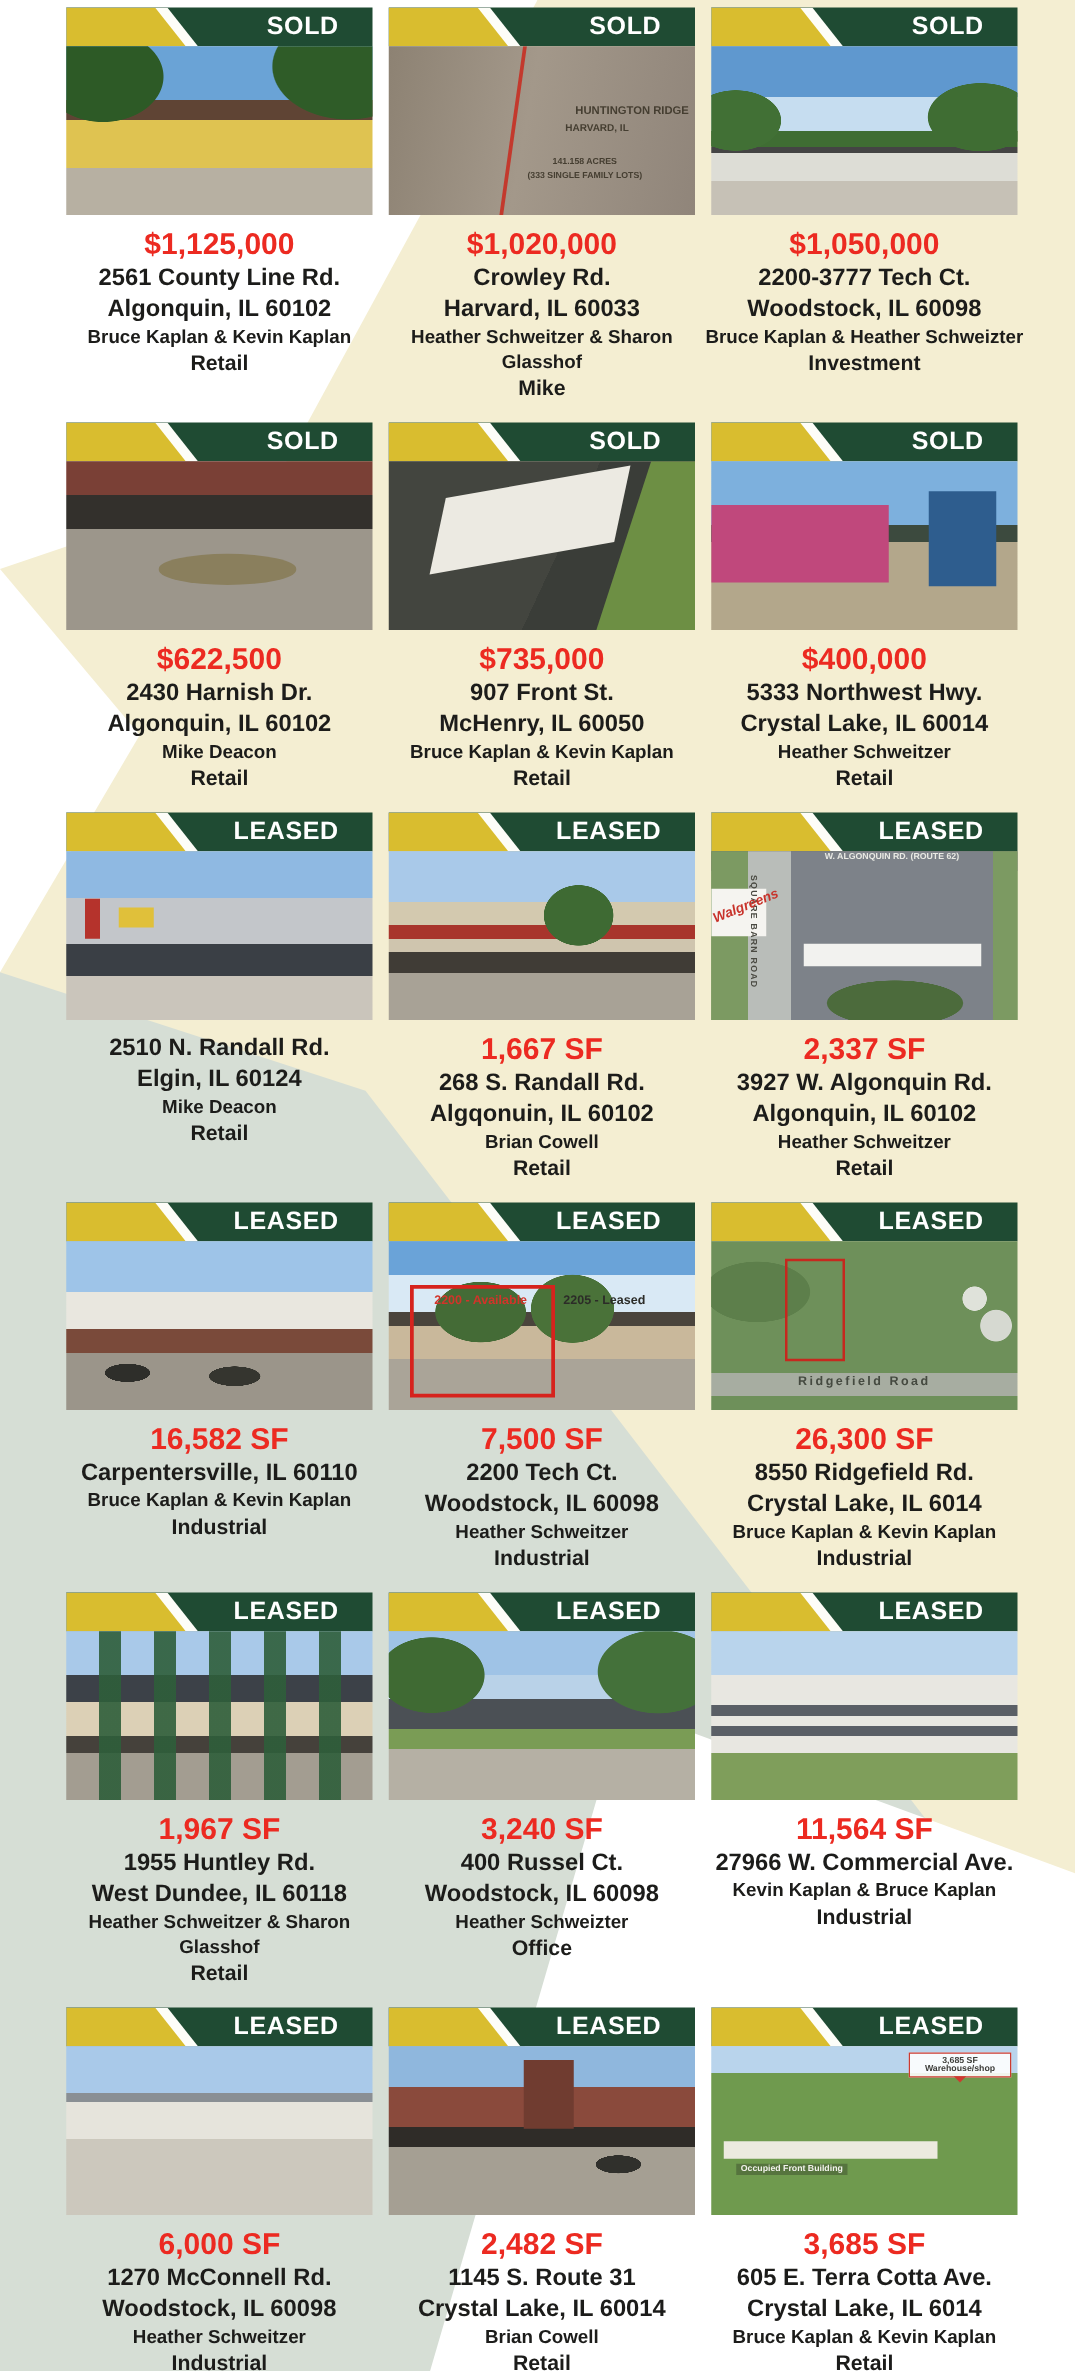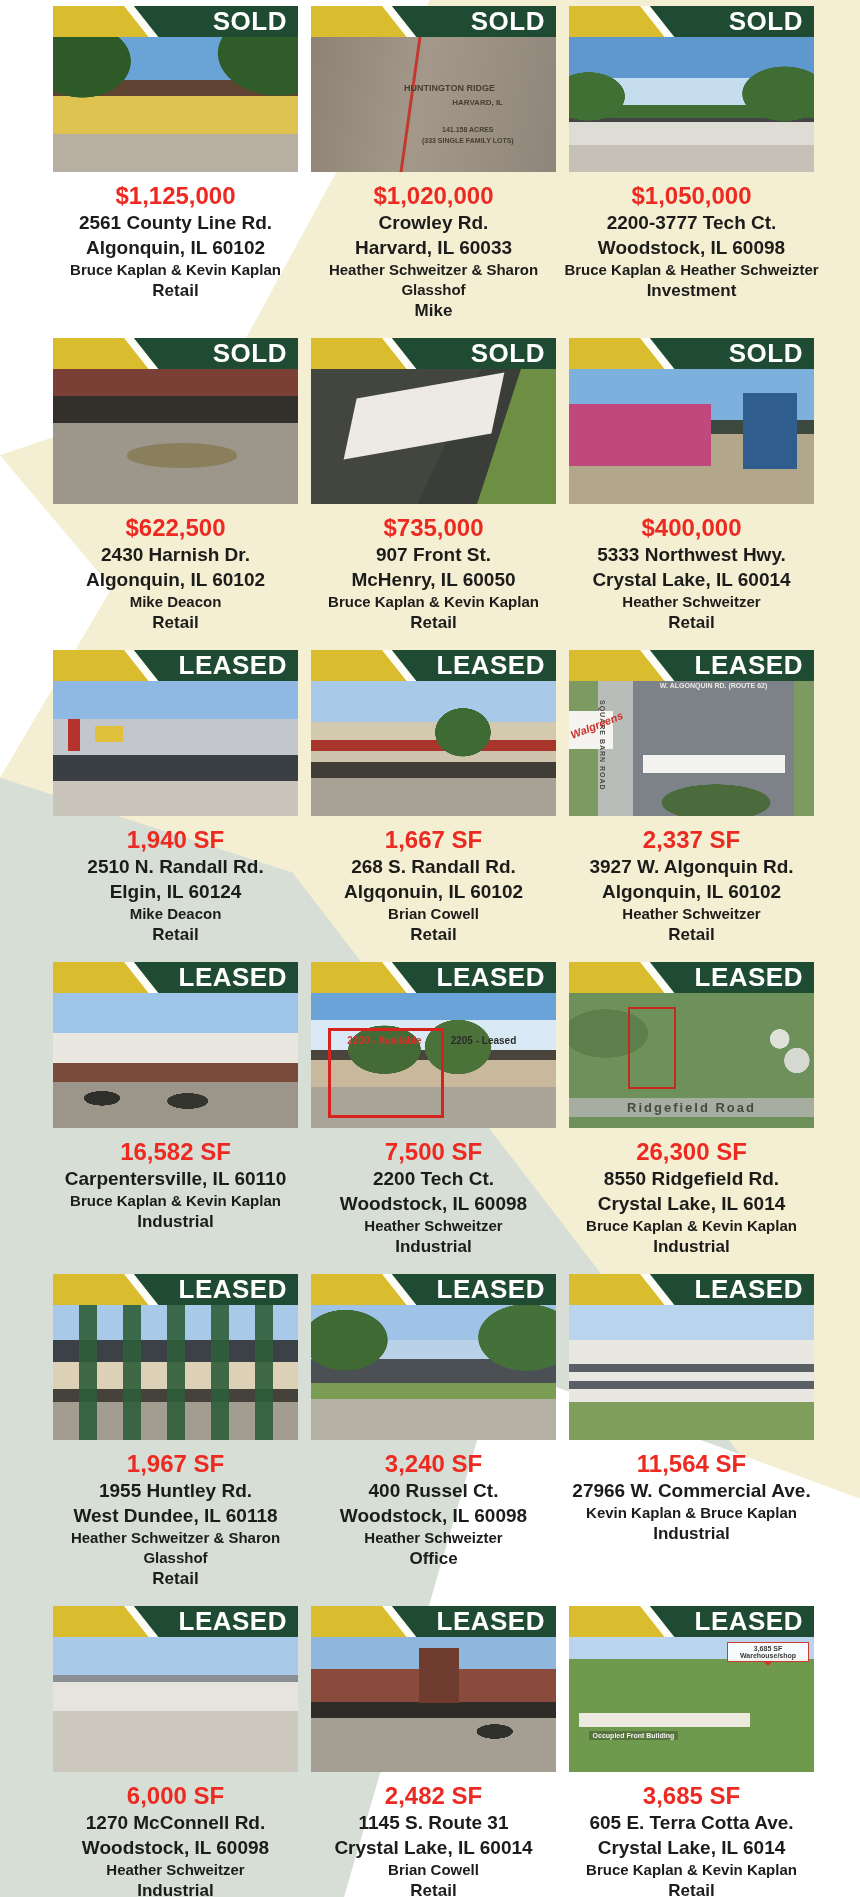--- a/index.html
+++ b/index.html
@@ -18,41 +18,41 @@
         display:grid;grid-template-columns:repeat(3,245px);column-gap:13px;row-gap:16px;}
   .card{width:245px;}
 
   
   .banner{position:relative;height:31px;background:#1f4b33;overflow:hidden;}
   .banner .stripe-white{position:absolute;inset:0;background:#fdfdf8;
         clip-path:polygon(0 0,33% 0,43% 100%,0 100%);}
   .banner .stripe-yellow{position:absolute;inset:0;background:#d9bd2f;
         clip-path:polygon(0 0,29% 0,39% 100%,0 100%);}
   .banner .label{position:relative;display:block;text-align:right;color:#fff;
-        font-weight:bold;font-size:26px;line-height:31px;letter-spacing:.5px;padding-right:11px;}
+        font-weight:bold;font-size:20px;line-height:31px;letter-spacing:.5px;padding-right:27px;}
 
   
   .photo{position:relative;width:245px;height:135px;overflow:hidden;background:#999;}
   .ov{position:absolute;font-weight:bold;}
 
   
   .info{padding-top:10px;text-align:center;color:#1c1c1a;}
   .price{font-size:24px;line-height:28px;font-weight:bold;color:#ec2a21;}
   .addr{font-size:19px;line-height:25px;font-weight:bold;margin:0 -14px;}
   .agents{font-size:15px;line-height:20px;font-weight:bold;margin:0 -14px;}
   .ptype{font-size:17px;line-height:22px;font-weight:bold;}
 
   
   .ph0{background:
     radial-gradient(ellipse 80px 60px at 12% 18%,#2d5a26 60%,transparent 61%),
     radial-gradient(ellipse 100px 70px at 92% 12%,#2f5c28 60%,transparent 61%),
     linear-gradient(#6aa3d6 0 32%,#5f4434 32% 44%,#dfc351 44% 72%,#b7b0a2 72% 100%);}
   .ph1{background:linear-gradient(100deg,#8d8273,#a3988a 45%,#90857a);}
   .ph1::before{content:"";position:absolute;left:40%;top:0;bottom:0;width:3px;background:#c3392d;transform:skewX(-8deg);}
-  .ph1 .ov-name{top:34%;left:38%;right:2%;text-align:left;font-size:9px;color:#453e31;}
+  .ph1 .ov-name{top:34%;left:38%;right:2%;text-align:right;font-size:9px;color:#453e31;}
   .ph1 .ov-city{top:45%;left:38%;right:2%;text-align:center;font-size:8px;color:#453e31;}
   .ph1 .ov-acres{top:66%;left:30%;right:2%;text-align:center;font-size:7px;color:#453e31;}
   .ph1 .ov-lots{top:74%;left:30%;right:2%;text-align:center;font-size:7px;color:#453e31;}
   .ph2{background:
     radial-gradient(ellipse 70px 45px at 88% 42%,#3f6d33 60%,transparent 61%),
     radial-gradient(ellipse 60px 40px at 8% 44%,#417035 60%,transparent 61%),
     linear-gradient(#5f98cf 0 30%,#c6ddf0 30% 50%,#3f6d33 50% 60%,#444 60% 63%,#ddddd6 63% 80%,#c6c1b6 80% 100%);}
   .ph3{background:linear-gradient(#7a4036 0 20%,#33302c 20% 40%,#9c968b 40% 100%);}
   .ph3::after{content:"";position:absolute;left:30%;top:55%;width:45%;height:18%;border-radius:50%;background:#8a7f5d;}
   .ph4{background:linear-gradient(115deg,#43453f 0 55%,#3a3d38 55% 100%);}
@@ -86,21 +86,21 @@
     linear-gradient(#6aa3d8 0 20%,#d9e9f5 20% 42%,#4a443c 42% 50%,#c9b89b 50% 70%,#aaa498 70% 100%);}
   .ph10::before{content:"";position:absolute;left:7%;top:26%;width:45%;height:62%;border:3px solid #d6231d;}
   .ph10 .ov-avail{top:31%;left:10%;width:40%;text-align:center;font-size:10px;color:#d2342a;}
   .ph10 .ov-leased{top:31%;right:5%;width:38%;text-align:left;font-size:10px;color:#2c2c28;}
   .ph11{background:
     radial-gradient(circle 10px at 86% 34%,#dfe2da 95%,transparent),
     radial-gradient(circle 13px at 93% 50%,#d6d9d1 95%,transparent),
     radial-gradient(ellipse 70px 40px at 15% 30%,#5d7f4b 60%,transparent 61%),
     linear-gradient(#6e905a 0 78%,#a7ada1 78% 92%,#6e905a 92% 100%);}
   .ph11::before{content:"";position:absolute;left:24%;top:10%;width:18%;height:58%;border:2px solid #c6281e;}
-  .ph11 .ov-road{top:79%;left:0;right:0;text-align:center;font-size:13px;color:#454a40;letter-spacing:2px;}
+  .ph11 .ov-road{top:79%;left:0;right:0;text-align:center;font-size:10px;color:#454a40;letter-spacing:2px;}
   .ph12{background:
     repeating-linear-gradient(90deg,transparent 0 26px,rgba(46,94,58,.9) 26px 44px),
     linear-gradient(#a9c9e9 0 26%,#3c4148 26% 42%,#dcd0b6 42% 62%,#45413b 62% 72%,#a39d91 72% 100%);
     background-size:100% 100%;}
   .ph13{background:
     radial-gradient(ellipse 70px 50px at 14% 26%,#3f6a33 60%,transparent 61%),
     radial-gradient(ellipse 80px 55px at 88% 24%,#44713a 60%,transparent 61%),
     linear-gradient(#9fc3e6 0 26%,#b9d2e8 26% 40%,#4b5055 40% 58%,#7a9c55 58% 70%,#b5b0a4 70% 100%);}
   .ph14{background:
     repeating-linear-gradient(90deg,rgba(90,95,102,.85) 0 6px,transparent 6px 20px),
@@ -233,21 +233,20 @@
   </div>
 
   <div class="card">
     <div class="banner">
       <span class="stripe-white"></span>
       <span class="stripe-yellow"></span>
       <span class="label">LEASED</span>
     </div>
     <div class="photo ph6"></div>
     <div class="info">
-      <div class="price">1,940 SF</div>
       <div class="addr">2510 N. Randall Rd.</div>
       <div class="addr">Elgin, IL 60124</div>
       <div class="agents">Mike Deacon</div>
       <div class="ptype">Retail</div>
     </div>
   </div>
 
   <div class="card">
     <div class="banner">
       <span class="stripe-white"></span>

